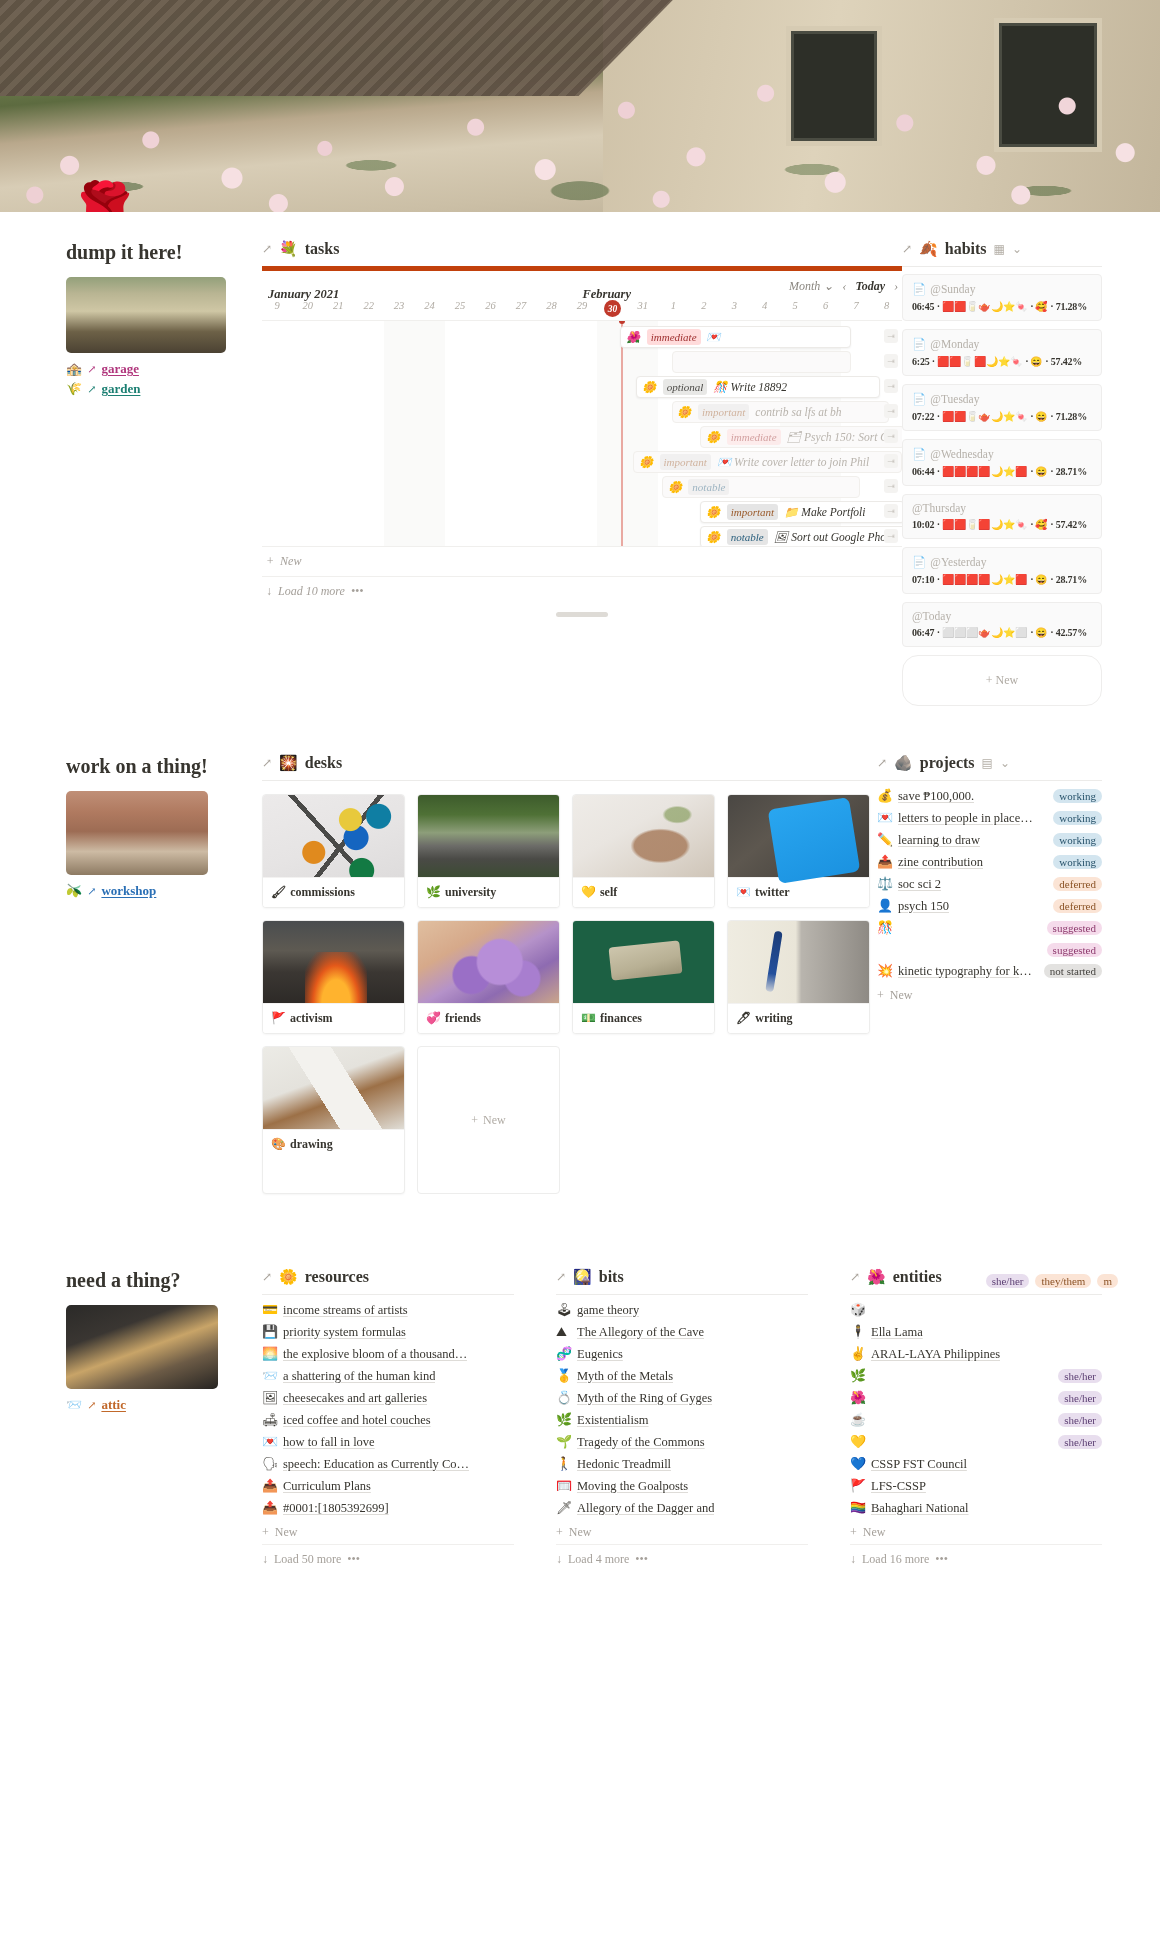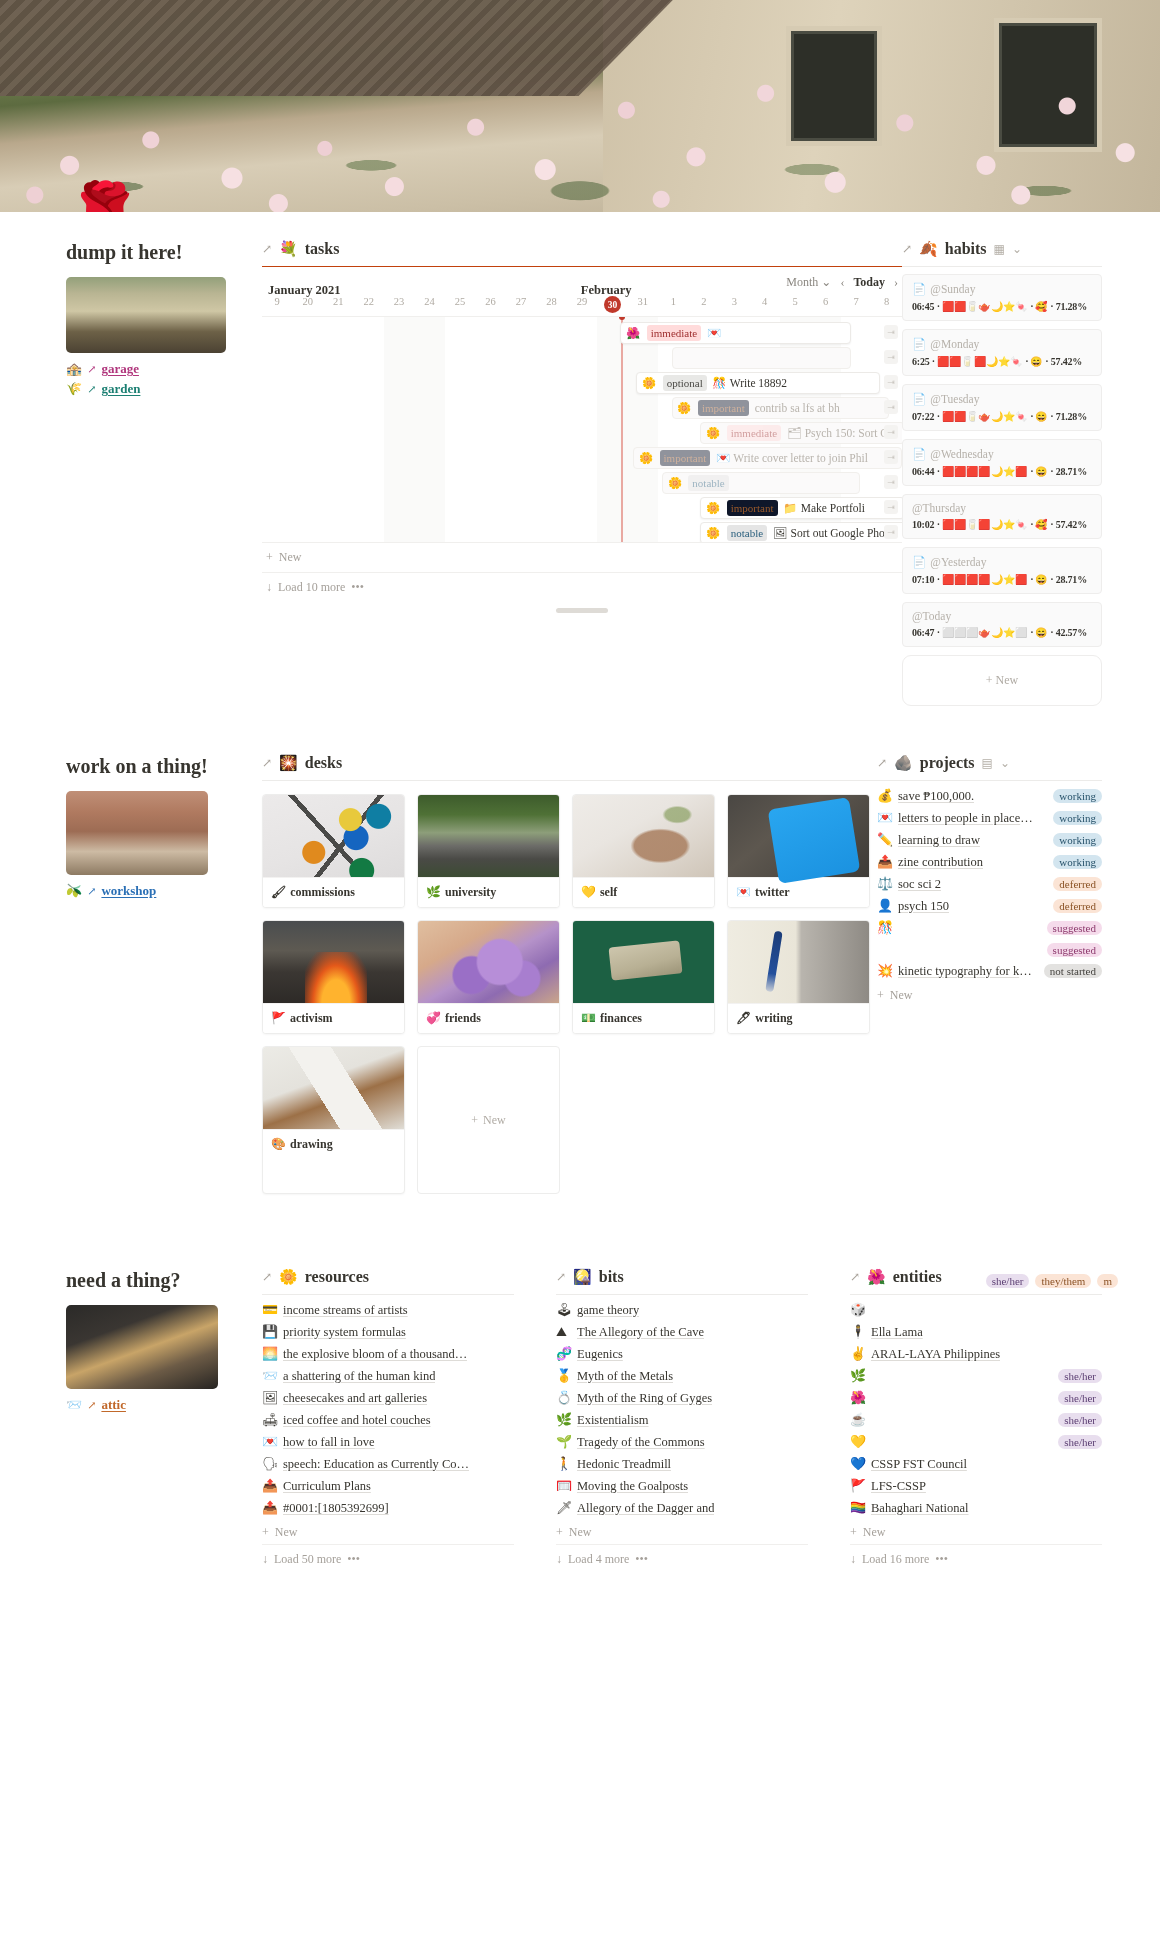--- a/index.html
+++ b/index.html
@@ -137,22 +137,23 @@
     display: flex; align-items: center; gap: 7px;
     font-size: 16px; font-weight: 700;
     padding-bottom: 8px;
   }
   .block-head .ext { color: #a8a29a; font-size: 12px; font-weight: 400; }
   .block-head .emo { font-size: 15px; }
   .block-head .tiny { color: #b5b0a8; font-size: 12px; font-weight: 400; }
 
   
   .timeline {
-    border-top: 1px solid #c2410c;
+    border-top: 5px solid #c2410c;
     position: relative;
+    font-style: italic;
   }
   .tl-top {
     display: flex; align-items: center; justify-content: space-between;
     padding: 8px 4px 2px 4px;
   }
   .tl-months { font-size: 12.5px; font-weight: 700; position: relative; width: 100%; }
   .tl-m1 { position: absolute; left: 2px; top: 0; }
   .tl-m2 { position: absolute; left: 60.5%; top: 0; }
   .tl-ctrl {
     display: flex; align-items: center; gap: 9px;
@@ -195,21 +196,21 @@
     border-radius: 4px; height: 22px; padding: 0 7px 0 5px;
     font-size: 11.5px; white-space: nowrap; overflow: hidden;
     box-shadow: 0 1px 2px rgba(15,15,15,.05);
   }
   .tl-item.faded { background: #fbfafa; border-color: #f1efec; color: #b9b4ad; box-shadow:none; }
   .tag {
     border-radius: 3px; padding: 1px 4px; font-size: 11px; line-height: 1.35;
     font-weight: 400;
   }
   .tag-immediate { background: #ffdbdb; color: #9f2f2f; }
-  .tag-important { background: #0f172a; color: #9a5a2b; text-align: right; }
+  .tag-important { background: #e5e5e5; color: #9a5a2b; text-align: right; }
   .tag-notable   { background: #e5e5e5; color: #2a5f7d; }
   .tag-optional  { background: #e8e8e6; color: #4b4a46; }
   .tag.muted { opacity: .45; }
   .tl-item .ttl { color: #37352f; }
   .tl-item.faded .ttl { color: #b9b4ad; }
   .tl-exp {
     position: absolute; right: 4px; top: 4px;
     width: 14px; height: 14px; border-radius: 3px;
     background: #f4f3f1; color: #c6c2bc; font-size: 9px;
     display: flex; align-items: center; justify-content: center;
@@ -235,21 +236,21 @@
     background: #fafafa; border: 1px solid #eeedec; border-radius: 4px;
     padding: 7px 9px 8px 9px; margin-bottom: 8px;
   }
   .habit-name {
     font-size: 11.5px; color: #b6b1aa; display: flex; align-items: center; gap: 4px;
     margin-bottom: 5px;
   }
   .habit-meta { font-size: 10px; font-weight: 700; color: #37352f; letter-spacing: -.2px; white-space: nowrap;}
   .habit-meta .em { font-weight: 400; }
   .habit-new {
-    border: 1px solid #eeedec; border-radius: 9px; background: #fff;
+    border: 1px solid #eeedec; border-radius: 16px; background: #fff;
     padding: 17px 0; text-align: center; font-size: 12px; color: #b0aba4;
   }
 
   
   .gallery { display: flex; flex-wrap: wrap; gap: 12px; border-top: 1px solid #ecebe9; padding-top: 13px; }
   .gcard {
     width: 143px; border: 1px solid #ededec; border-radius: 4px; overflow: hidden;
     background: #fff; box-shadow: 0 1px 2px rgba(15,15,15,.04);
   }
   .gimg { height: 82px; width: 100%; }

